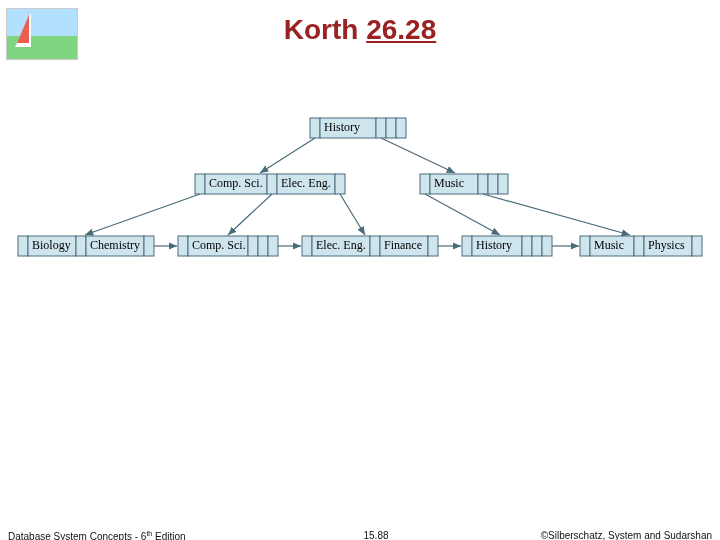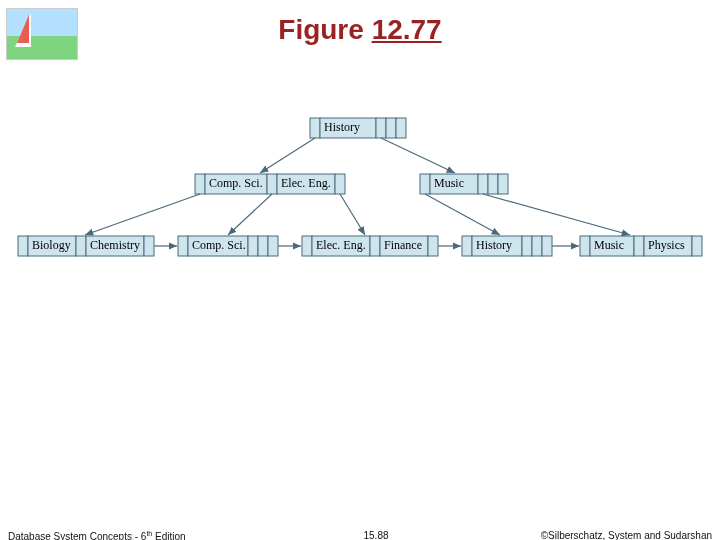--- a/index.html
+++ b/index.html
@@ -93,21 +93,21 @@
 </style>
 </head>
 <body>
 
 <div class="logo">
   <div class="sail"></div>
   <div class="sail2"></div>
 </div>
 
 <div class="title">
-  <span>Figure </span><span class="underline">12.77</span>
+  <span>Korth </span><span class="underline">26.28</span>
 </div>
 
 <svg class="tree" viewBox="0 0 720 180">
   <defs>
     <marker id="ahead" markerWidth="8" markerHeight="8" refX="7" refY="3" orient="auto">
       <path d="M0,0 L7,3 L0,6 Z" fill="#4a6a7a"></path>
     </marker>
   </defs>
 
   <g class="node-group">

